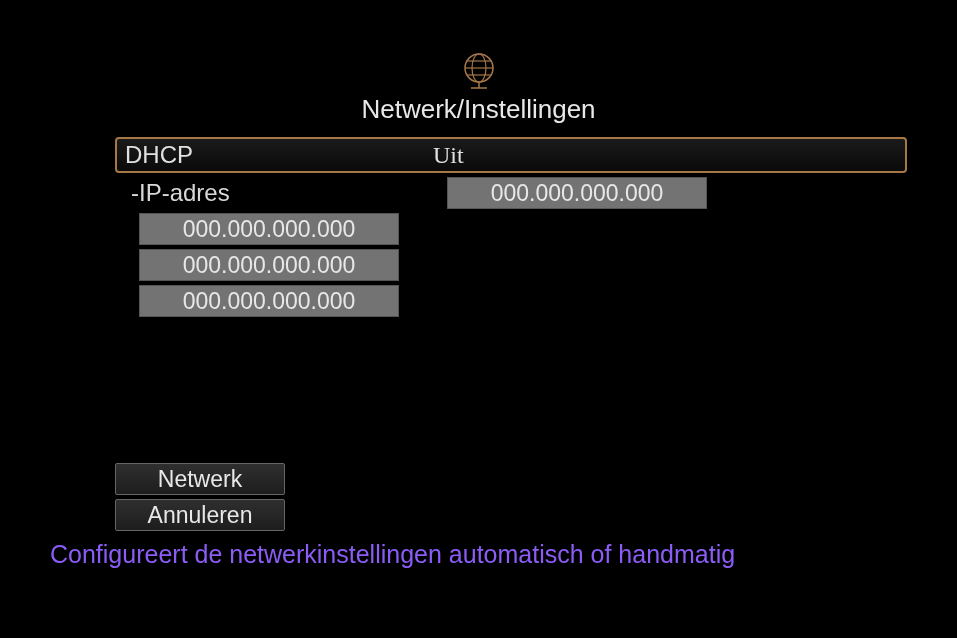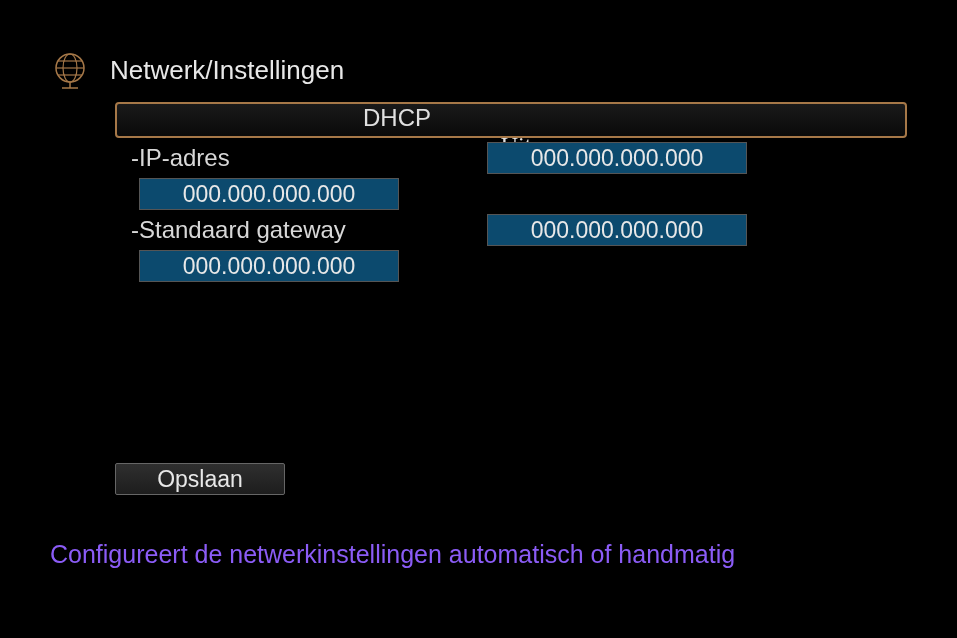--- a/index.html
+++ b/index.html
@@ -14,42 +14,42 @@
   }
   .container {
     position: absolute;
     top: 50px;
     left: 50px;
     right: 50px;
   }
   .header {
     display: flex;
     align-items: center;
-    gap: 20px;
+    gap: 4px;
     margin-bottom: 12px;
+    flex-direction: column;
   }
   .globe-icon {
     width: 40px;
     height: 40px;
     flex-shrink: 0;
   }
   .title {
     font-size: 26px;
     font-weight: normal;
     color: #e8e8e8;
   }
   .settings-list {
     margin-left: 65px;
   }
   .row {
     display: flex;
     align-items: center;
     height: 36px;
     margin-bottom: 2px;
-    flex-direction: column;
   }
   .row.selected {
     border: 2px solid #a67848;
     border-radius: 4px;
     background: linear-gradient(to bottom, #1a1a1a, #0a0a0a);
     padding: 0 6px;
   }
   .row-label {
     font-size: 24px;
     color: #e0e0e0;
@@ -63,30 +63,29 @@
     font-size: 24px;
     color: #e0e0e0;
     padding-left: 10px;
     font-family: Liberation Serif, serif;
   }
   .sub-row {
     display: flex;
     align-items: center;
     height: 36px;
     margin-bottom: 0px;
-    gap: 40px;
   }
   .sub-label {
     font-size: 24px;
     color: #d8d8d8;
     width: 308px;
     padding-left: 16px;
   }
   .value-box {
-    background: #0c4a6e;
+    background: #737373;
     border: 1px solid #555;
     width: 260px;
     height: 32px;
     display: flex;
     align-items: center;
     justify-content: center;
     font-size: 23px;
     color: #e8e8e8;
     margin-left: 24px;
   }
@@ -145,27 +144,27 @@
     <div class="sub-row">
       <div class="sub-label">-IP-adres</div>
       <div class="value-box">000.000.000.000</div>
     </div>
 
     <div class="sub-row">
       <div class="value-box">000.000.000.000</div>
     </div>
 
     <div class="sub-row">
-      <div class="sub-label">-Standaard gateway</div>
       <div class="value-box">000.000.000.000</div>
     </div>
 
     <div class="sub-row">
       <div class="value-box">000.000.000.000</div>
     </div>
   </div>
 </div>
 
 <div class="buttons">
-  <div class="btn">Opslaan</div>
+  <div class="btn">Netwerk</div>
+  <div class="btn">Annuleren</div>
 </div>
 
 <div class="help-text">Configureert de netwerkinstellingen automatisch of handmatig</div>
 
 </body></html>

